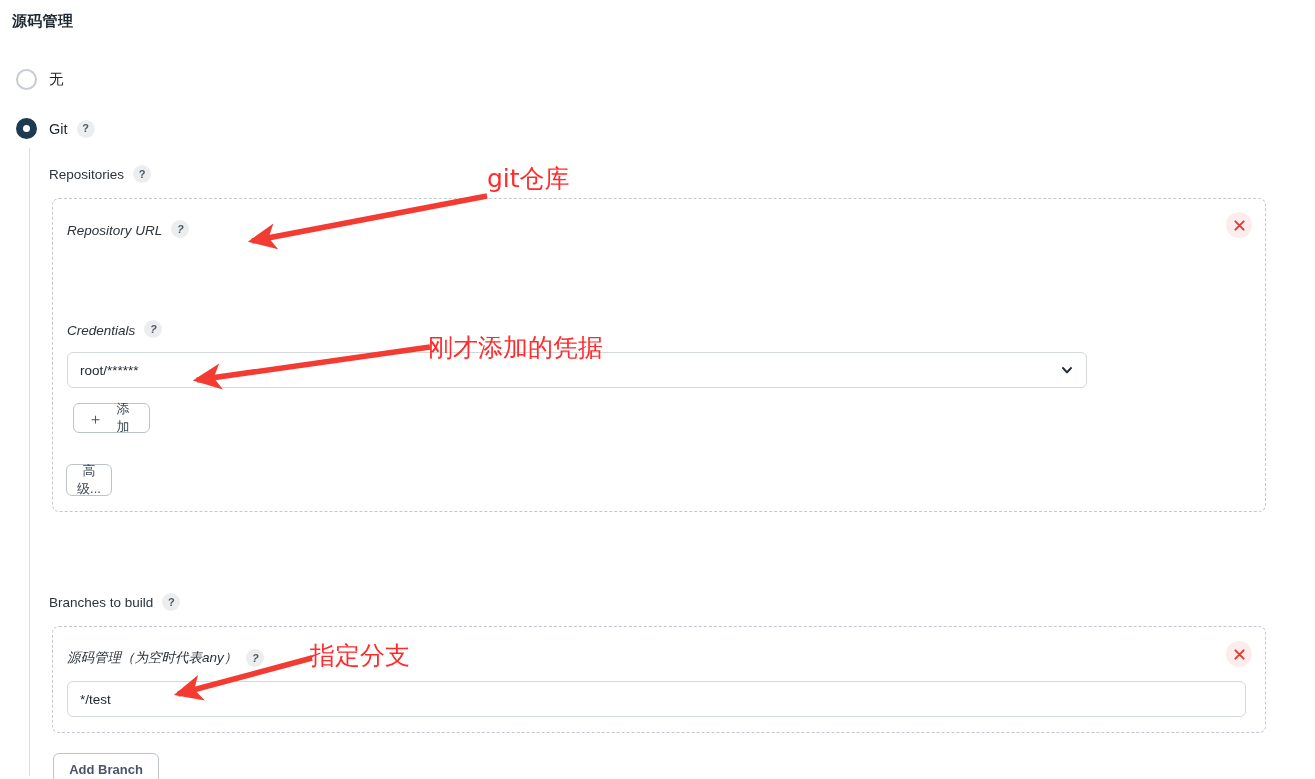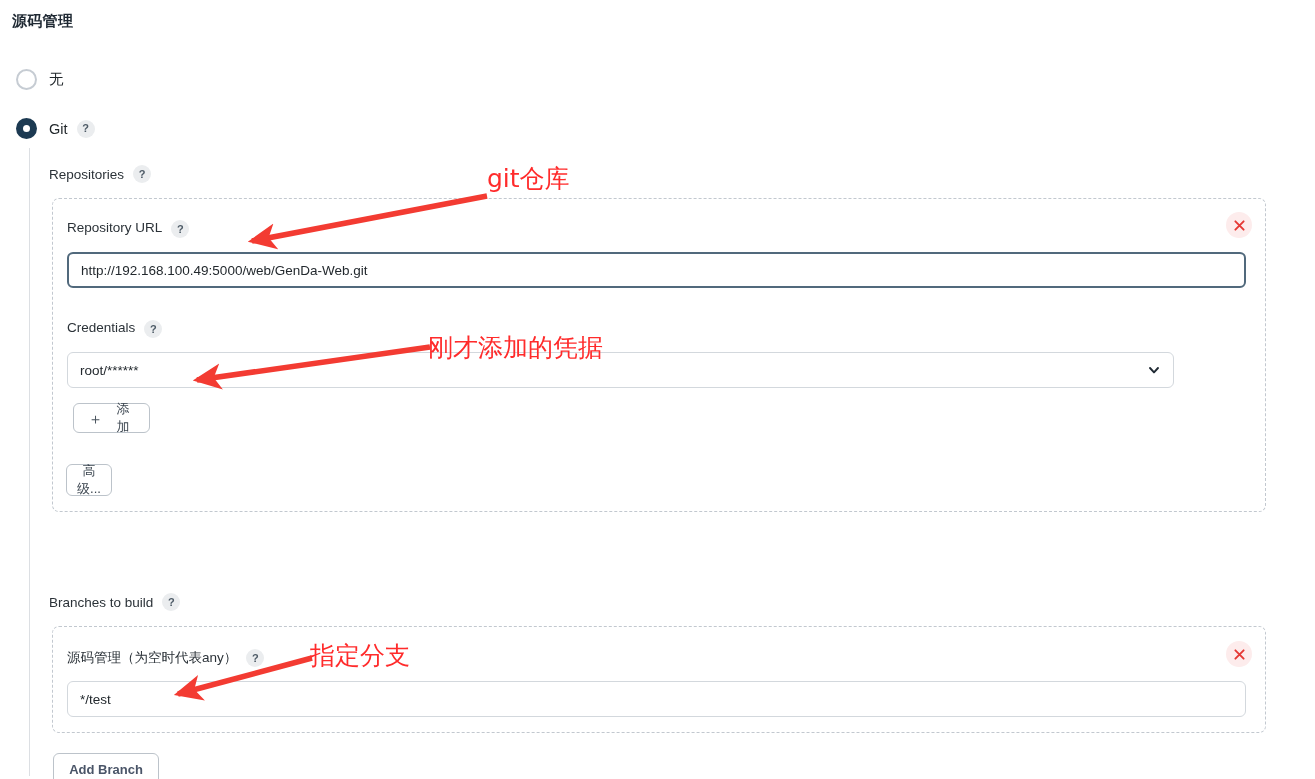--- a/index.html
+++ b/index.html
@@ -64,22 +64,22 @@
   
   .dashed-block {
     position: absolute;
     border: 1px dashed #c2c8cf;
     border-radius: 7px;
     background: #fff;
   }
 
   
   .inner-label {
-    position: absolute; display: flex; align-items: flex-start;
-    font-size: 13.5px; color: #2b3238;
+    position: absolute; display: flex; align-items: flex-end;
+    font-size: 13.5px; color: #2b3238; font-style: italic;
   }
 
   
   .text-input {
     position: absolute;
     height: 36px;
     border: 1px solid #d3d8dd;
     border-radius: 6px;
     background: #fff;
     font-family: "Liberation Sans", "DejaVu Sans", sans-serif;
@@ -178,27 +178,26 @@
   <button class="del-btn" style="left:1226px; top:212px;">
     <svg viewBox="0 0 12 12">
       <path d="M1.5 1.5 L10.5 10.5 M10.5 1.5 L1.5 10.5" stroke="#e53935" stroke-width="2.1" stroke-linecap="round" fill="none"></path>
     </svg>
   </button>
 
   <div class="inner-label" style="left:67px; top:220px;">
     <span>Repository URL</span>
     <span class="help">?</span>
   </div>
-  <input class="text-input emphasis" type="text" style="left: 67px; top: 252px; width: 1179px;" value="http://192.168.100.49:5000/web/GenDa-Web.git">
 
   <div class="inner-label" style="left:67px; top:320px;">
     <span>Credentials</span>
     <span class="help">?</span>
   </div>
-  <div class="select-wrap" style="left:67px; top:352px; width:1107px;">
+  <div class="select-wrap" style="left:67px; top:352px; width:1020px;">
     <div class="select-box">
       <span>root/******</span>
     </div>
     <svg class="chev" viewBox="0 0 12 12">
       <path d="M2 4 L6 8.4 L10 4" stroke="#1f2933" stroke-width="1.9" fill="none" stroke-linecap="round" stroke-linejoin="round"></path>
     </svg>
   </div>
 
   <button class="btn" style="left:73px; top:403px; width:77px; height:30px;">
     <span class="plus">＋</span>

